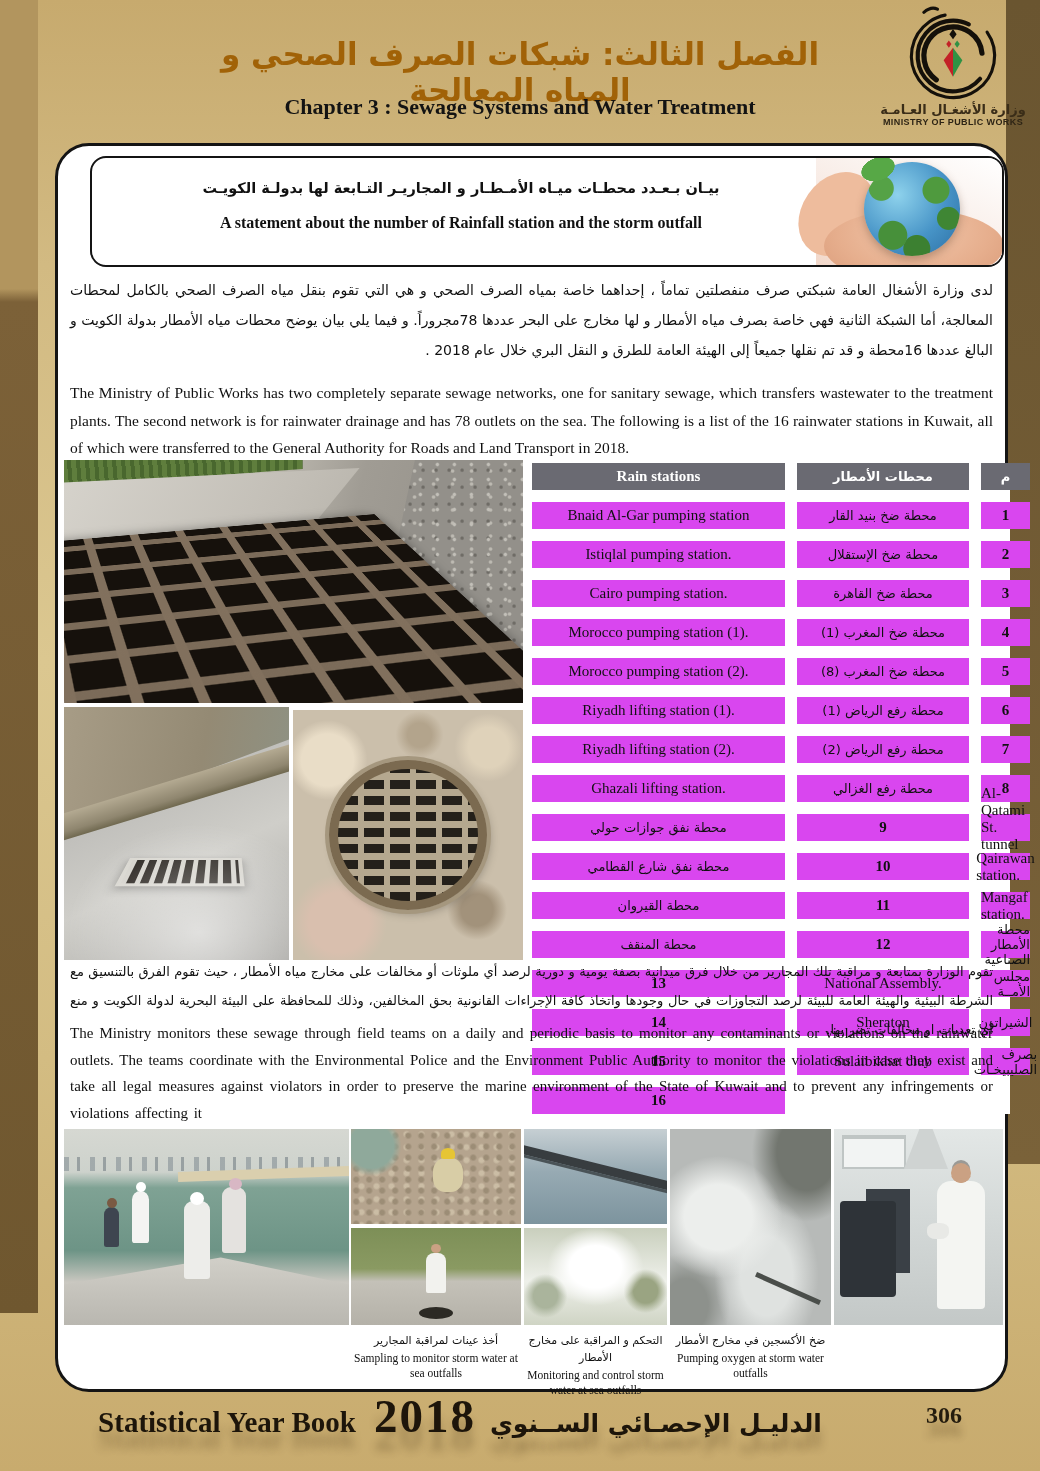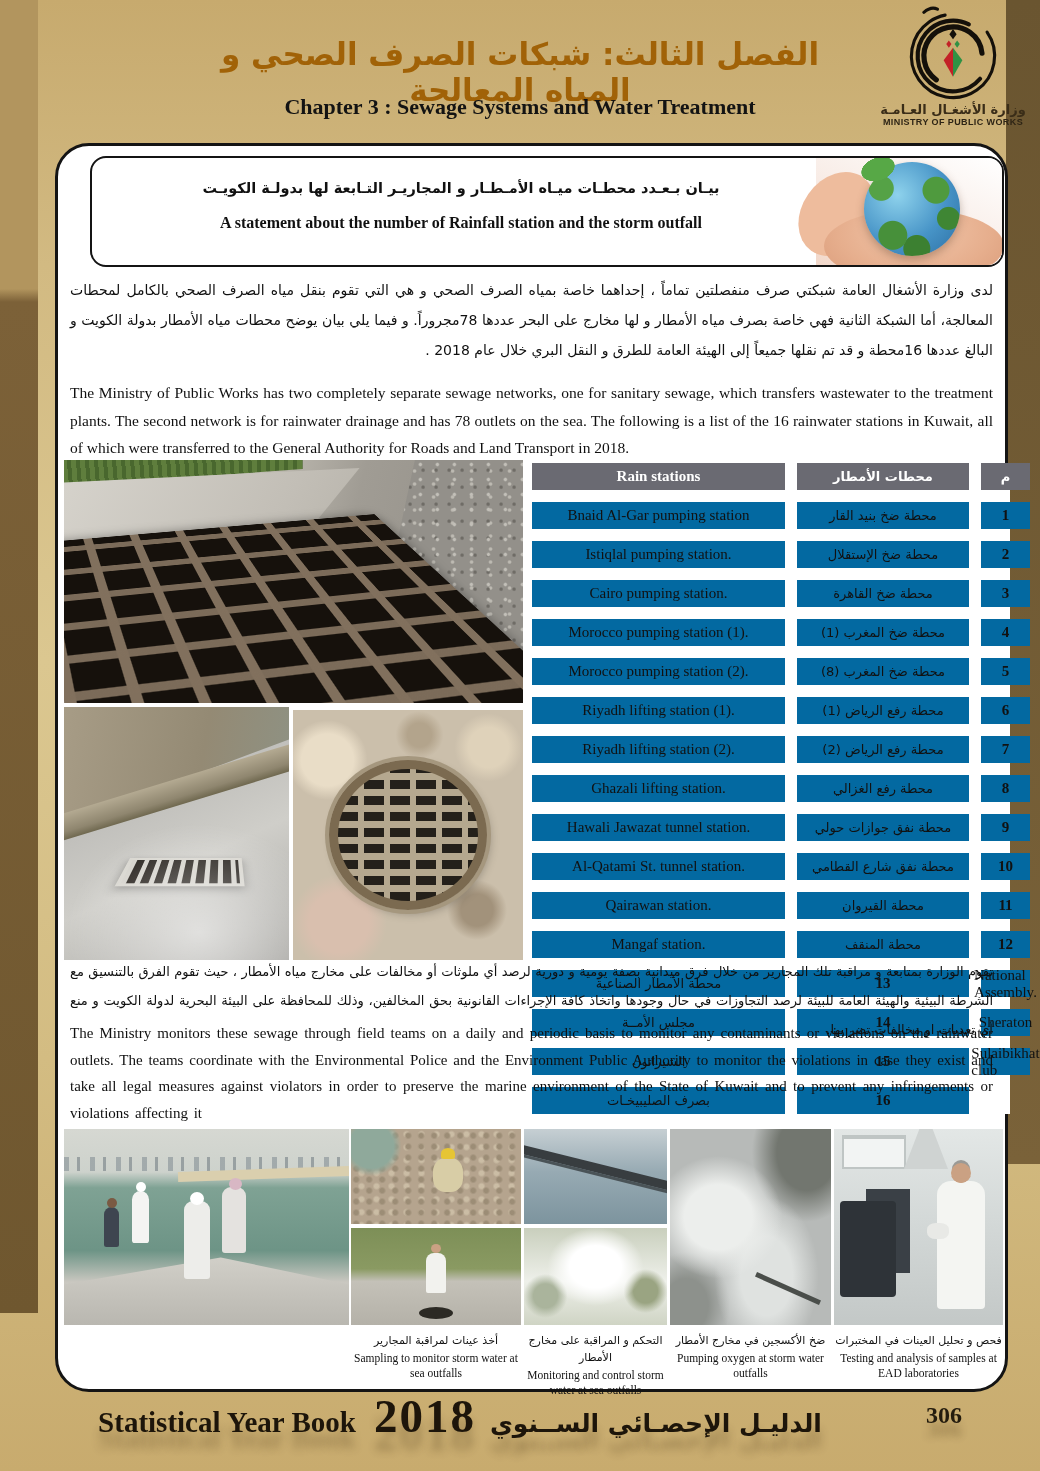--- a/index.html
+++ b/index.html
@@ -61,21 +61,21 @@
   .para-ar1{top:129px;font-size:14px;line-height:30px;}
   .para-en1{top:233px;font-size:15.5px;line-height:27.5px;}
   .para-ar2{top:811px;font-size:13px;line-height:29px;}
   .para-en2{top:874px;font-size:15px;line-height:26.5px;word-spacing:2px;}
 
   
   .mtable{position:absolute;left:474px;top:317px;width:478px;display:grid;
     grid-template-columns:253px 172px 49px;grid-auto-rows:27px;gap:12px;background:#fff;}
   .th{background:#6a6a72;color:#fff;font-weight:bold;font-size:15px;display:flex;align-items:center;justify-content:center;}
   .th.ar{font-size:13px;}
-  .td{background:#0369a1;color:#111;font-size:15px;display:flex;align-items:center;justify-content:center;}
+  .td{background:#d946ef;color:#111;font-size:15px;display:flex;align-items:center;justify-content:center;}
   .td.ar{font-size:13px;}
   .td.num{font-weight:bold;}
 
   
   .photo{position:absolute;overflow:hidden;}
   .photo-a{left:6px;top:314px;width:459px;height:243px;
     background:linear-gradient(105deg,#cdcac3 0%,#bdb9b0 40%,#a09c94 58%,#8f8b84 100%);}
   .pa-grass{position:absolute;left:0;top:0;width:52%;height:26px;
     clip-path:polygon(0 0,100% 0,100% 35%,0 100%);
     background:repeating-linear-gradient(85deg,#5f7e3d 0 5px,#49672e 5px 9px);}
@@ -292,21 +292,20 @@
     <div class="td num">6</div>
 
     <div class="td">Riyadh lifting station (2).</div>
     <div class="td ar">محطة رفع الرياض (2)</div>
     <div class="td num">7</div>
 
     <div class="td">Ghazali lifting station.</div>
     <div class="td ar">محطة رفع الغزالي</div>
     <div class="td num">8</div>
 
-    <div class="td">Hawali Jawazat tunnel station.</div>
     <div class="td ar">محطة نفق جوازات حولي</div>
     <div class="td num">9</div>
 
     <div class="td">Al-Qatami St. tunnel station.</div>
     <div class="td ar">محطة نفق شارع القطامي</div>
     <div class="td num">10</div>
 
     <div class="td">Qairawan station.</div>
     <div class="td ar">محطة القيروان</div>
     <div class="td num">11</div>
@@ -377,24 +376,20 @@
     <div class="cap-en">Sampling to monitor storm water at sea outfalls</div>
   </div>
   <div class="cap cap3">
     <div class="cap-ar ar">التحكم و المراقبة على مخارج الأمطار</div>
     <div class="cap-en">Monitoring and control storm water at sea outfalls</div>
   </div>
   <div class="cap cap4">
     <div class="cap-ar ar">ضخ الأكسجين في مخارج الأمطار</div>
     <div class="cap-en">Pumping oxygen at storm water outfalls</div>
   </div>
-  <div class="cap cap5">
-    <div class="cap-ar ar">فحص و تحليل العينات في المختبرات</div>
-    <div class="cap-en">Testing and analysis of samples at EAD laboratories</div>
-  </div>
 
 </div>
 
 <div class="footer">
   <div class="footer-group">
     <span class="f-en">Statistical Year Book</span>
     <span class="f-year">2018</span>
     <span class="f-ar ar">الدليـل الإحصـائي الســنوي</span>
   </div>
   <div class="f-page">306</div>

